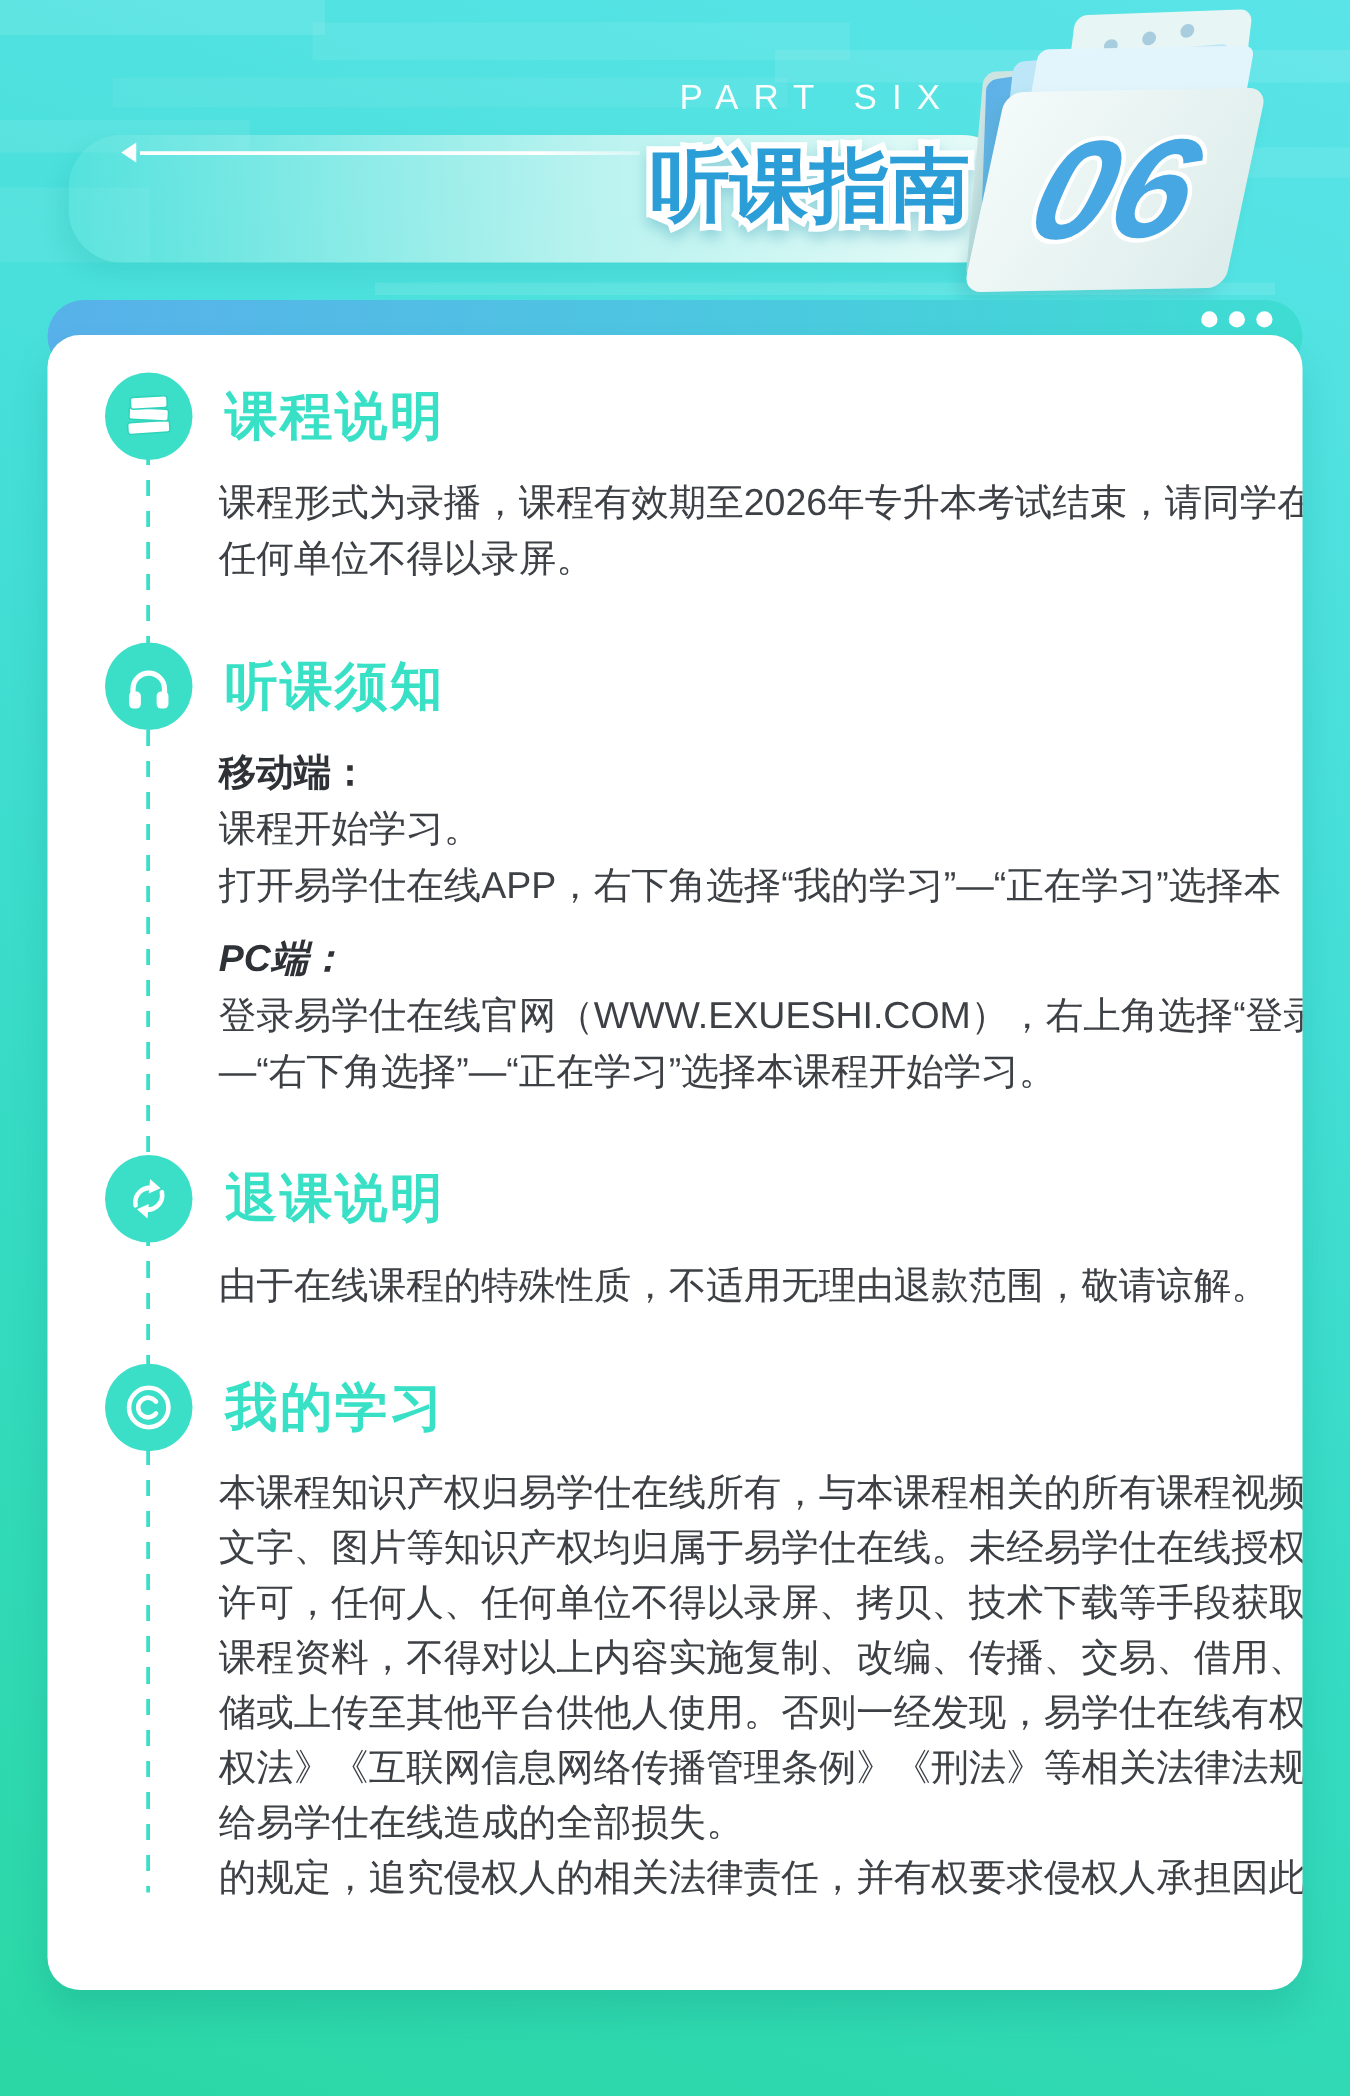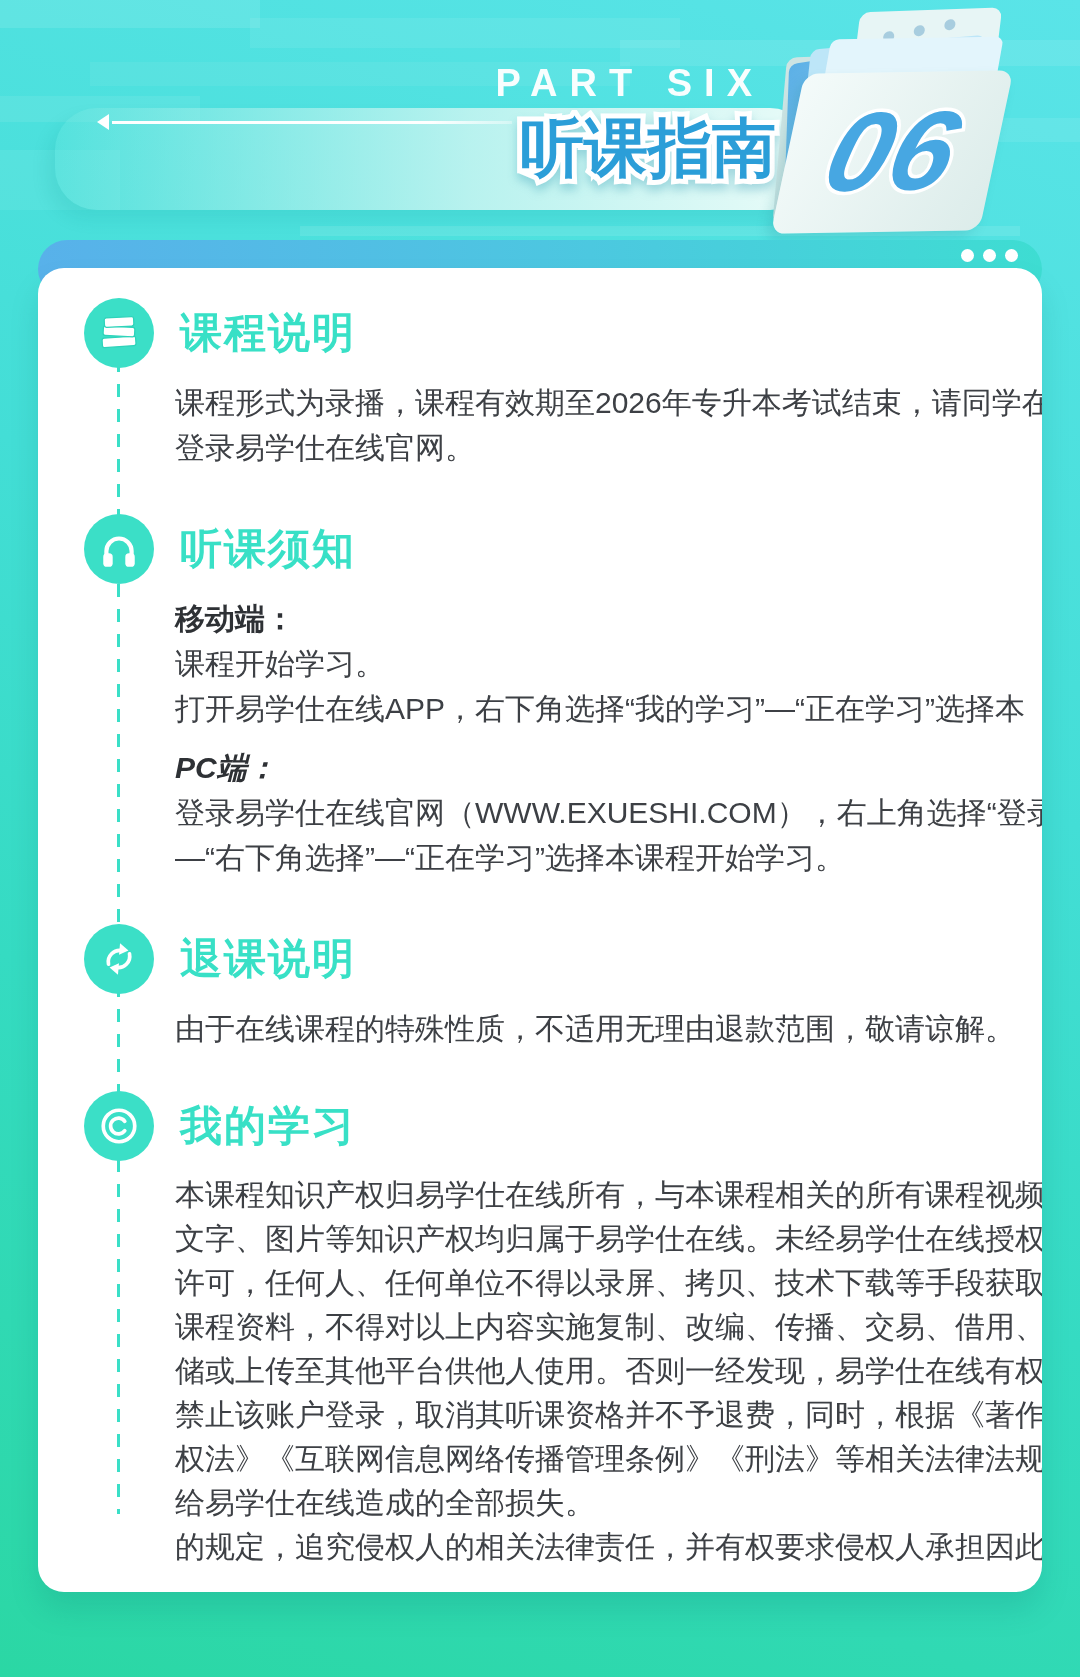--- a/index.html
+++ b/index.html
@@ -7,21 +7,21 @@
   body{
     position:relative;overflow:hidden;
     font-family:"Liberation Sans","DejaVu Sans",sans-serif;
     background:linear-gradient(200deg,#5ae4e8 0%,#43ded6 40%,#35dbc2 65%,#2bd7a4 100%);
   }
   
   .stripe{position:absolute;background:#ffffff;}
   
   .part-label{
     position:absolute;top:62px;right:316px;
-    font-size:38px;letter-spacing:12px;color:rgba(255,255,255,.96);font-weight:700;
+    font-size:28px;letter-spacing:12px;color:rgba(255,255,255,.96);font-weight:400;
   }
   .banner{
     position:absolute;left:55px;top:108px;width:757px;height:102px;border-radius:42px;
     background:linear-gradient(90deg,rgba(110,230,222,.25) 0%,rgba(214,247,243,.78) 55%,#e9fbf8 100%);
     box-shadow:-8px 10px 16px rgba(20,150,140,.12);
   }
   .banner-arrow{
     position:absolute;left:112px;top:121px;width:400px;height:3px;
     background:linear-gradient(90deg,#ffffff 80%,rgba(255,255,255,.35));
   }
@@ -146,21 +146,21 @@
             <rect x="4" y="24" width="32" height="9" rx="2" transform="rotate(-4 20 28)"></rect>
             <rect x="5" y="14" width="30" height="9" rx="2" transform="rotate(3 20 18)"></rect>
             <rect x="6" y="5" width="28" height="9" rx="2" transform="rotate(-3 20 9)"></rect>
           </g>
         </svg>
       </div>
       <h2 class="sec-title">课程说明</h2>
     </div>
     <div class="sec-body">
       <div class="tline">课程形式为录播，课程有效期至2026年专升本考试结束，请同学在有</div>
-      <div class="tline">登录易学仕在线官网。</div>
+      <div class="tline">任何单位不得以录屏。</div>
     </div>
   </section>
 
   <section class="sec">
     <div class="sec-head">
       <div class="icon-circle">
         <svg width="42" height="42" viewBox="0 0 40 40">
           <path d="M8 27 v-5 a12 12 0 0 1 24 0 v5" fill="none" stroke="#ffffff" stroke-width="4" stroke-linecap="round"></path>
           <rect x="5" y="24" width="9" height="13" rx="3.5" fill="#ffffff"></rect>
           <rect x="26" y="24" width="9" height="13" rx="3.5" fill="#ffffff"></rect>
@@ -204,19 +204,18 @@
         </svg>
       </div>
       <h2 class="sec-title">我的学习</h2>
     </div>
     <div class="sec-body">
       <div class="tline tight">本课程知识产权归易学仕在线所有，与本课程相关的所有课程视频、</div>
       <div class="tline tight">文字、图片等知识产权均归属于易学仕在线。未经易学仕在线授权</div>
       <div class="tline tight">许可，任何人、任何单位不得以录屏、拷贝、技术下载等手段获取</div>
       <div class="tline tight">课程资料，不得对以上内容实施复制、改编、传播、交易、借用、存</div>
       <div class="tline tight">储或上传至其他平台供他人使用。否则一经发现，易学仕在线有权</div>
-      <div class="tline tight">禁止该账户登录，取消其听课资格并不予退费，同时，根据《著作</div>
       <div class="tline tight">权法》《互联网信息网络传播管理条例》《刑法》等相关法律法规</div>
       <div class="tline tight">给易学仕在线造成的全部损失。</div>
       <div class="tline tight">的规定，追究侵权人的相关法律责任，并有权要求侵权人承担因此</div>
     </div>
   </section>
 </div>
 
 </body></html>

